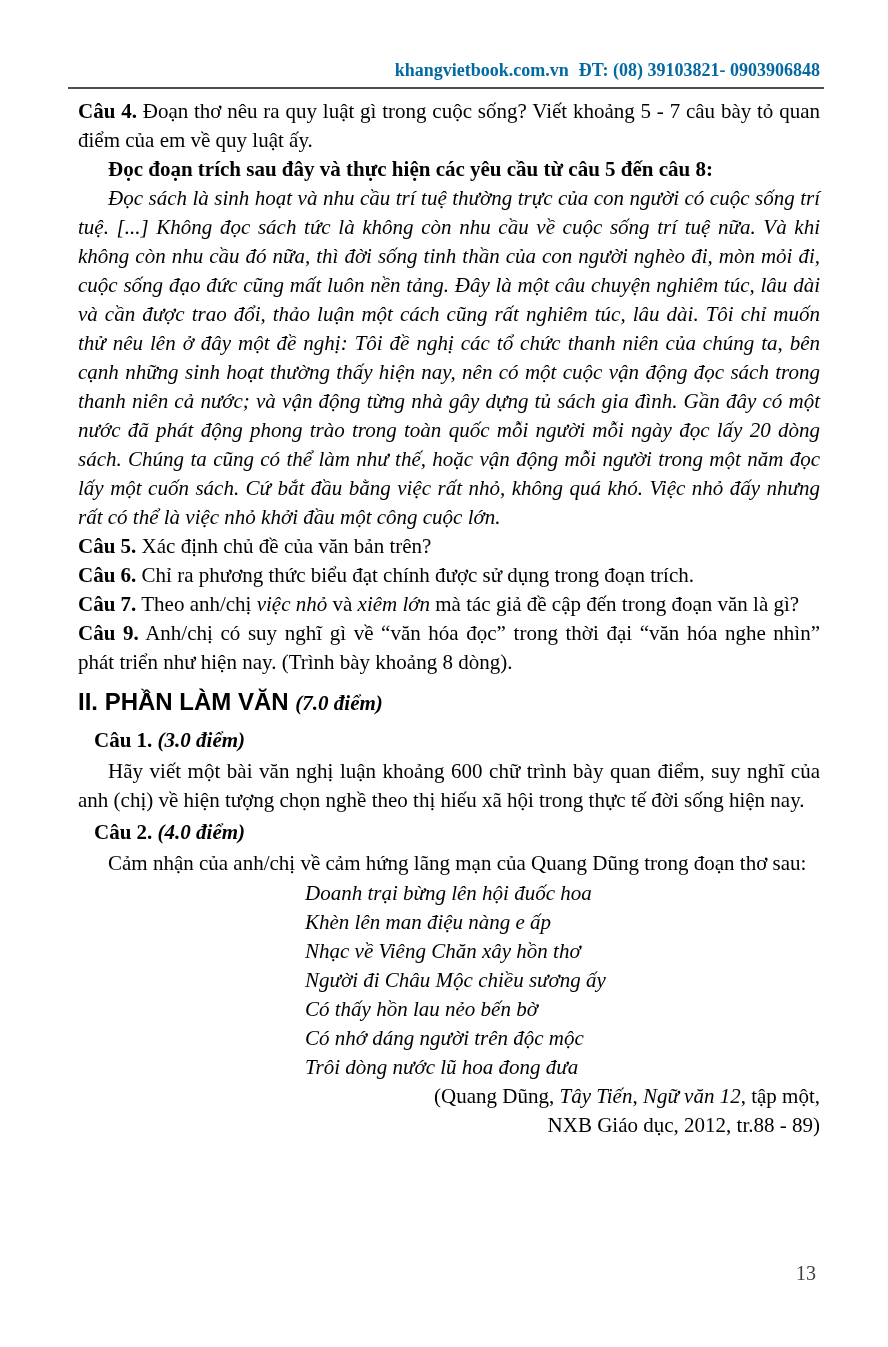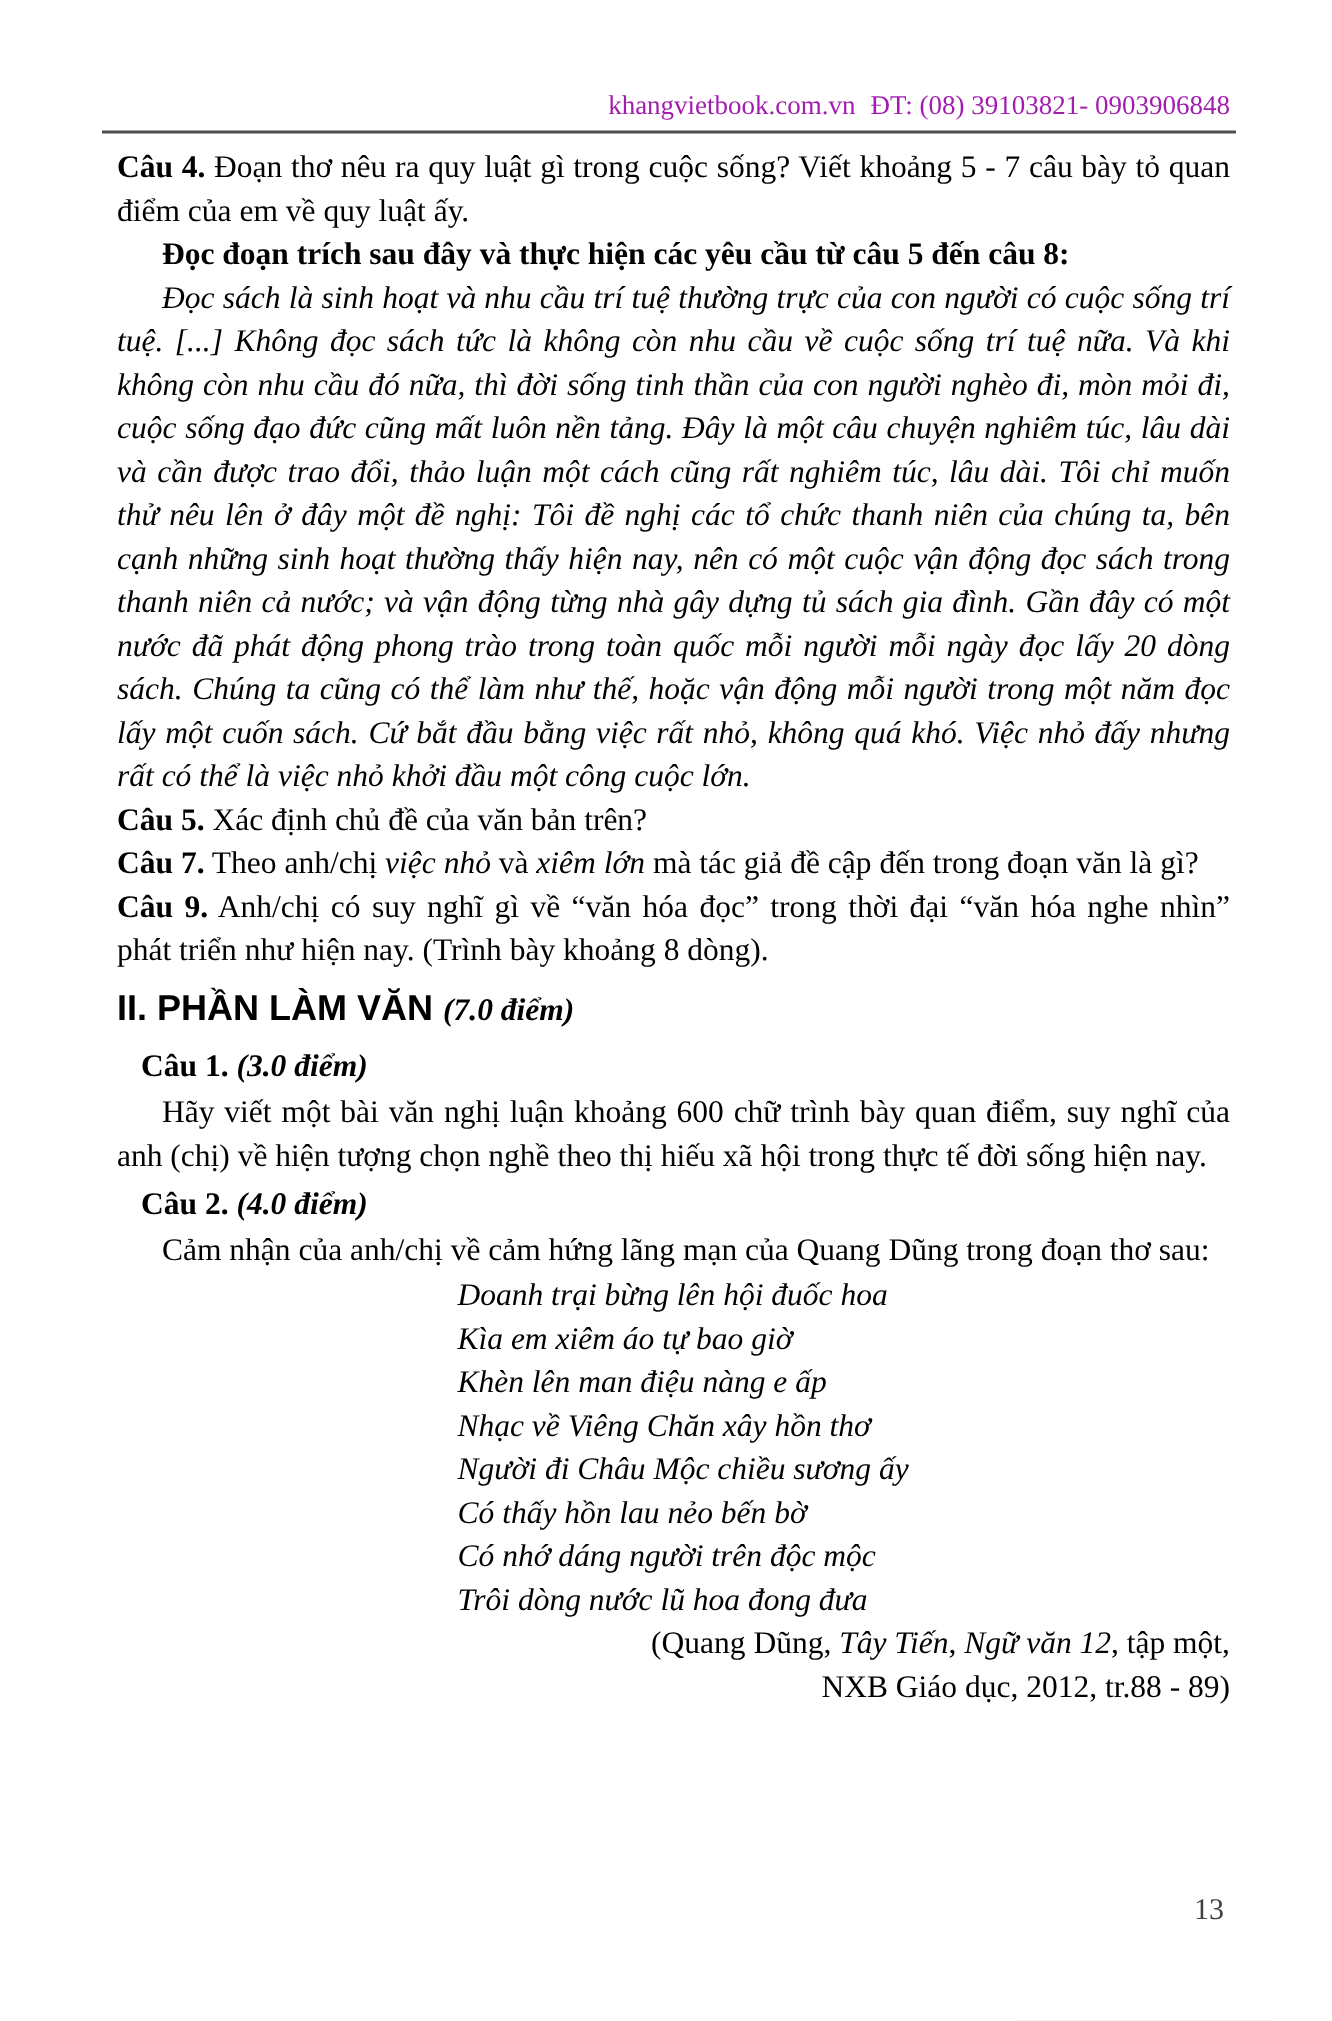--- a/index.html
+++ b/index.html
@@ -15,23 +15,23 @@
     overflow: hidden;
     color: #000000;
   }
 
   .page-header {
     position: absolute;
     top: 60px;
     left: 78px;
     right: 68px;
     text-align: right;
-    font-weight: normal;
+    font-weight: bold;
     font-size: 18px;
-    color: #a21caf;
+    color: #0369a1;
   }
   .page-header .phone { margin-left: 10px; }
 
   .header-rule {
     position: absolute;
     top: 87px;
     left: 68px;
     right: 64px;
     border-top: 2px solid #4f4f4f;
   }
@@ -96,38 +96,38 @@
 
     <p class="b indent">Đọc đoạn trích sau đây và thực hiện các yêu cầu từ câu 5 đến câu 8:</p>
 
     <p class="passage">Đọc sách là sinh hoạt và nhu cầu trí tuệ thường trực của con người có cuộc sống trí tuệ. [...] Không đọc sách tức là không còn nhu cầu về cuộc sống trí tuệ nữa. Và khi không còn nhu cầu đó nữa, thì đời sống tinh thần của con người nghèo đi, mòn mỏi đi, cuộc sống đạo đức cũng mất luôn nền tảng. Đây là một câu chuyện nghiêm túc, lâu dài và cần được trao đổi, thảo luận một cách cũng rất nghiêm túc, lâu dài. Tôi chỉ muốn thử nêu lên ở đây một đề nghị: Tôi đề nghị các tổ chức thanh niên của chúng ta, bên cạnh những sinh hoạt thường thấy hiện nay, nên có một cuộc vận động đọc sách trong thanh niên cả nước; và vận động từng nhà gây dựng tủ sách gia đình. Gần đây có một nước đã phát động phong trào trong toàn quốc mỗi người mỗi ngày đọc lấy 20 dòng sách. Chúng ta cũng có thể làm như thế, hoặc vận động mỗi người trong một năm đọc lấy một cuốn sách. Cứ bắt đầu bằng việc rất nhỏ, không quá khó. Việc nhỏ đấy nhưng rất có thể là việc nhỏ khởi đầu một công cuộc lớn.</p>
 
     <div class="citation">
     </div>
 
     <p><span class="b">Câu 5.</span><span> Xác định chủ đề của văn bản trên?</span></p>
 
+    <p><span class="b">Câu 6.</span><span> Chỉ ra phương thức biểu đạt chính được sử dụng trong đoạn trích.</span></p>
 
     <p><span class="b">Câu 7.</span><span> Theo anh/chị </span><span class="i">việc nhỏ</span><span> và </span><span class="i">xiêm lớn</span><span> mà tác giả đề cập đến trong đoạn văn là gì?</span></p>
 
     <p class="justify"><span class="b">Câu 9.</span><span> Anh/chị có suy nghĩ gì về “văn hóa đọc” trong thời đại “văn hóa nghe nhìn” phát triển như hiện nay. (Trình bày khoảng 8 dòng).</span></p>
 
     <h2 class="section-heading"><span>II. PHẦN LÀM VĂN </span><span class="points">(7.0 điểm)</span></h2>
 
     <p class="essay-heading"><span>Câu 1. </span><span class="points">(3.0 điểm)</span></p>
 
     <p class="indent justify">Hãy viết một bài văn nghị luận khoảng 600 chữ trình bày quan điểm, suy nghĩ của anh (chị) về hiện tượng chọn nghề theo thị hiếu xã hội trong thực tế đời sống hiện nay.</p>
 
     <p class="essay-heading"><span>Câu 2. </span><span class="points">(4.0 điểm)</span></p>
 
     <p class="indent">Cảm nhận của anh/chị về cảm hứng lãng mạn của Quang Dũng trong đoạn thơ sau:</p>
 
     <div class="poem">
       <div>Doanh trại bừng lên hội đuốc hoa</div>
-      <div>Kìa em xiêm áo tự bao giờ</div>
       <div>Khèn lên man điệu nàng e ấp</div>
       <div>Nhạc về Viêng Chăn xây hồn thơ</div>
       <div>Người đi Châu Mộc chiều sương ấy</div>
       <div>Có thấy hồn lau nẻo bến bờ</div>
       <div>Có nhớ dáng người trên độc mộc</div>
       <div>Trôi dòng nước lũ hoa đong đưa</div>
     </div>
 
     <div class="citation">
       <div><span>(Quang Dũng, </span><span class="i">Tây Tiến</span><span>, </span><span class="i">Ngữ văn 12</span><span>, tập một,</span></div>

